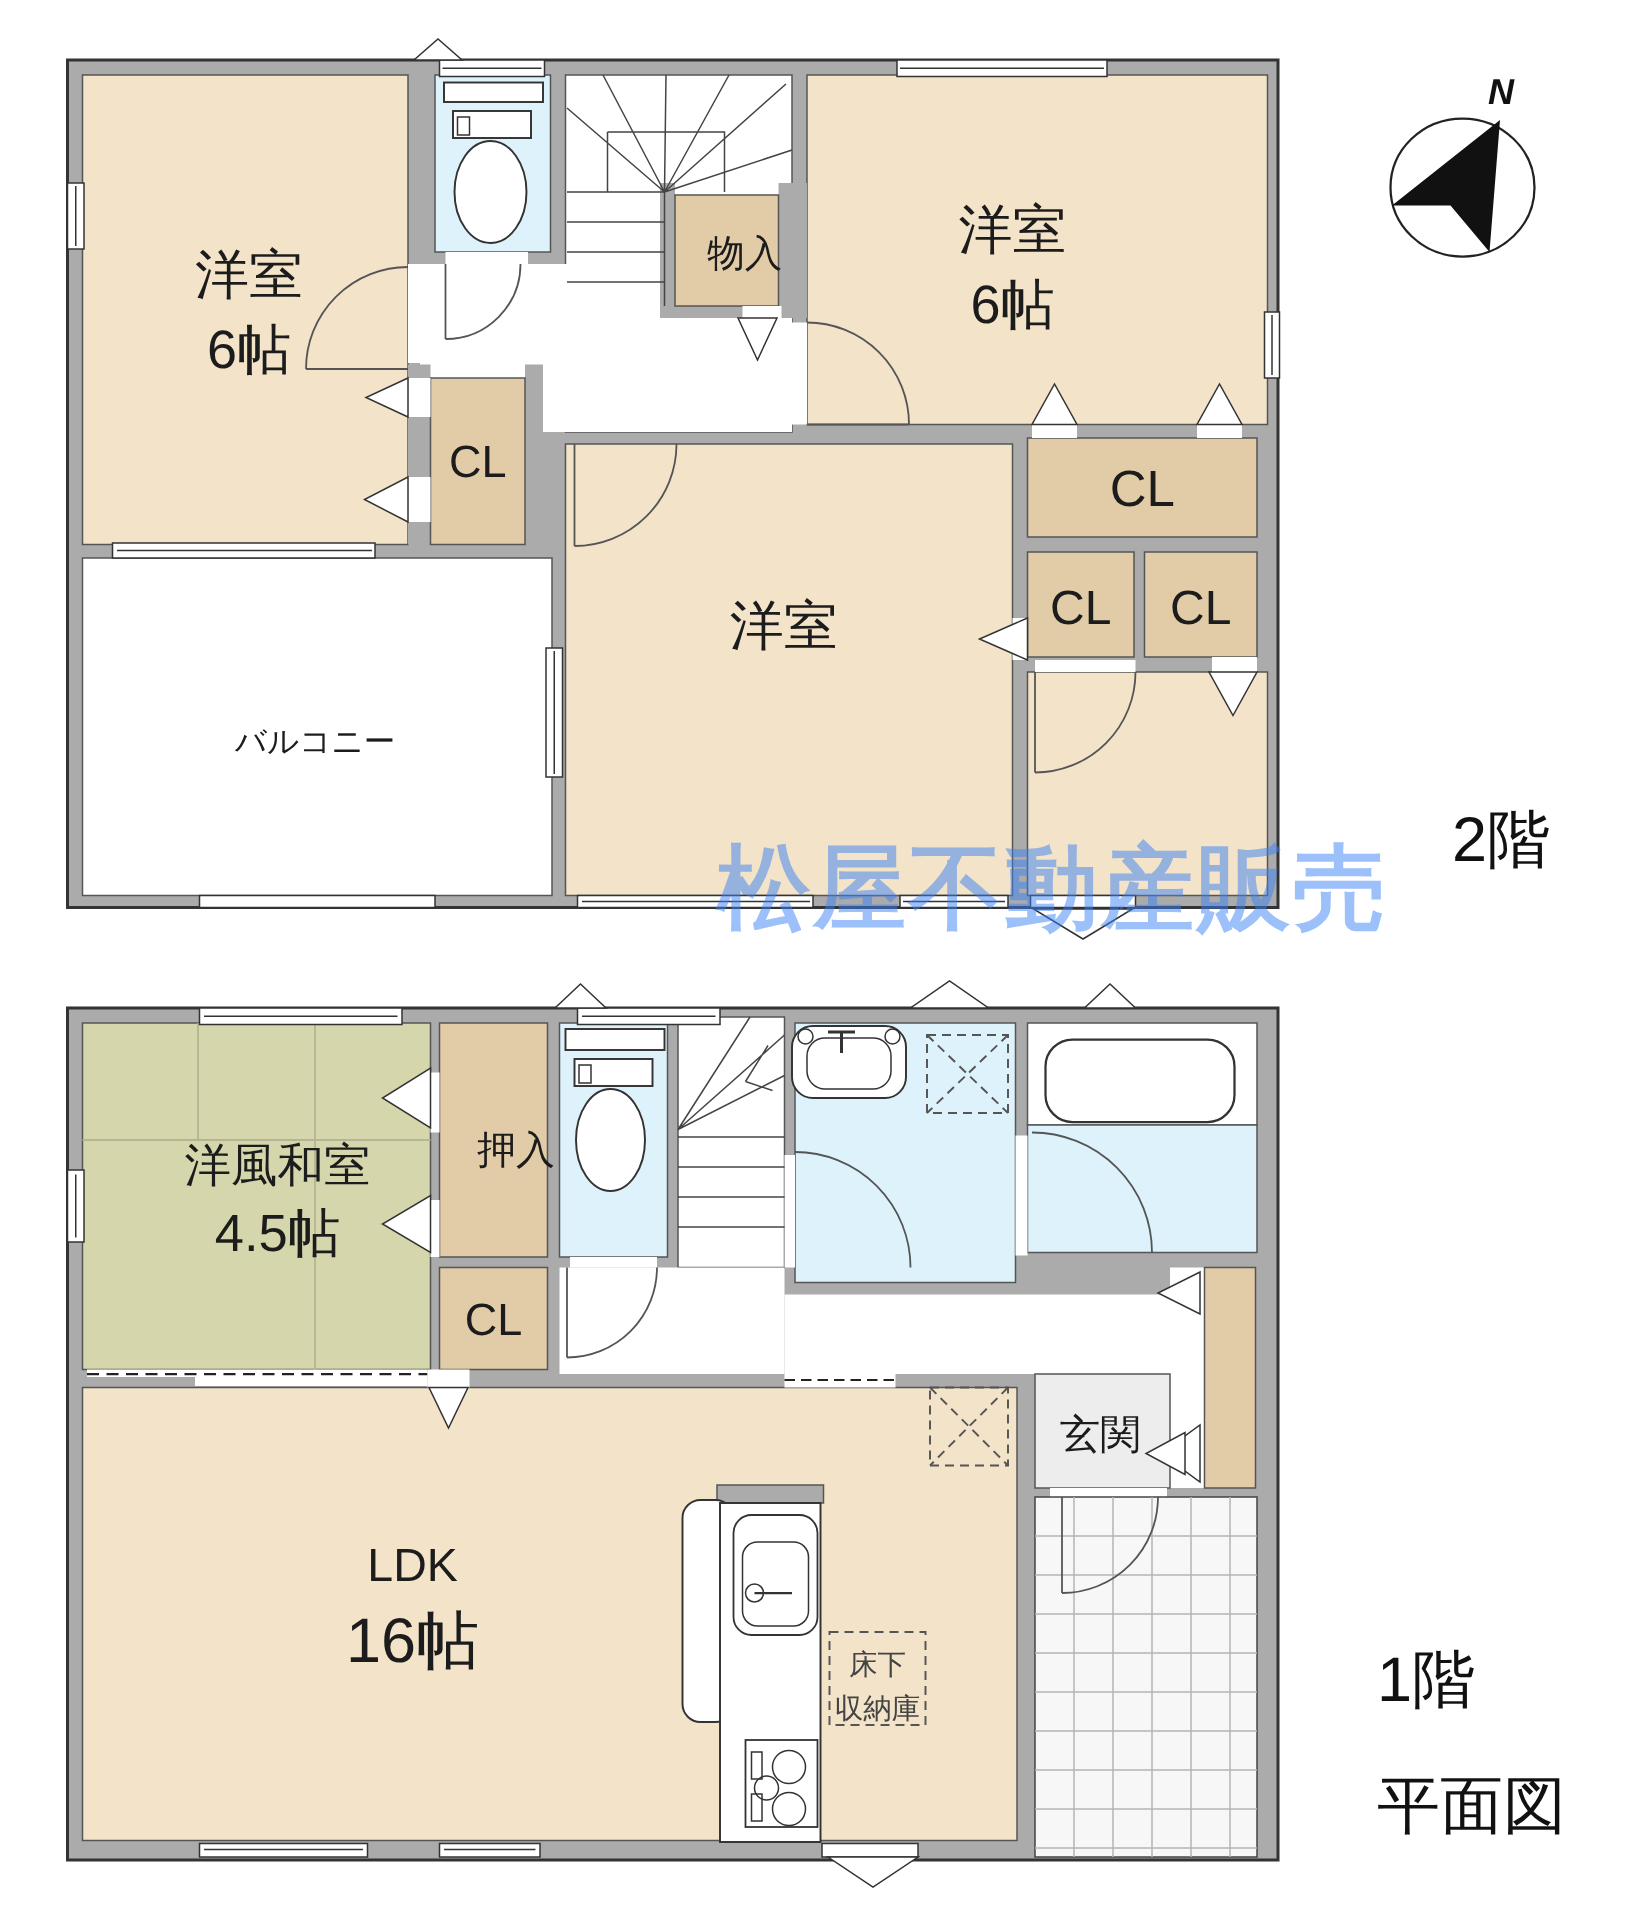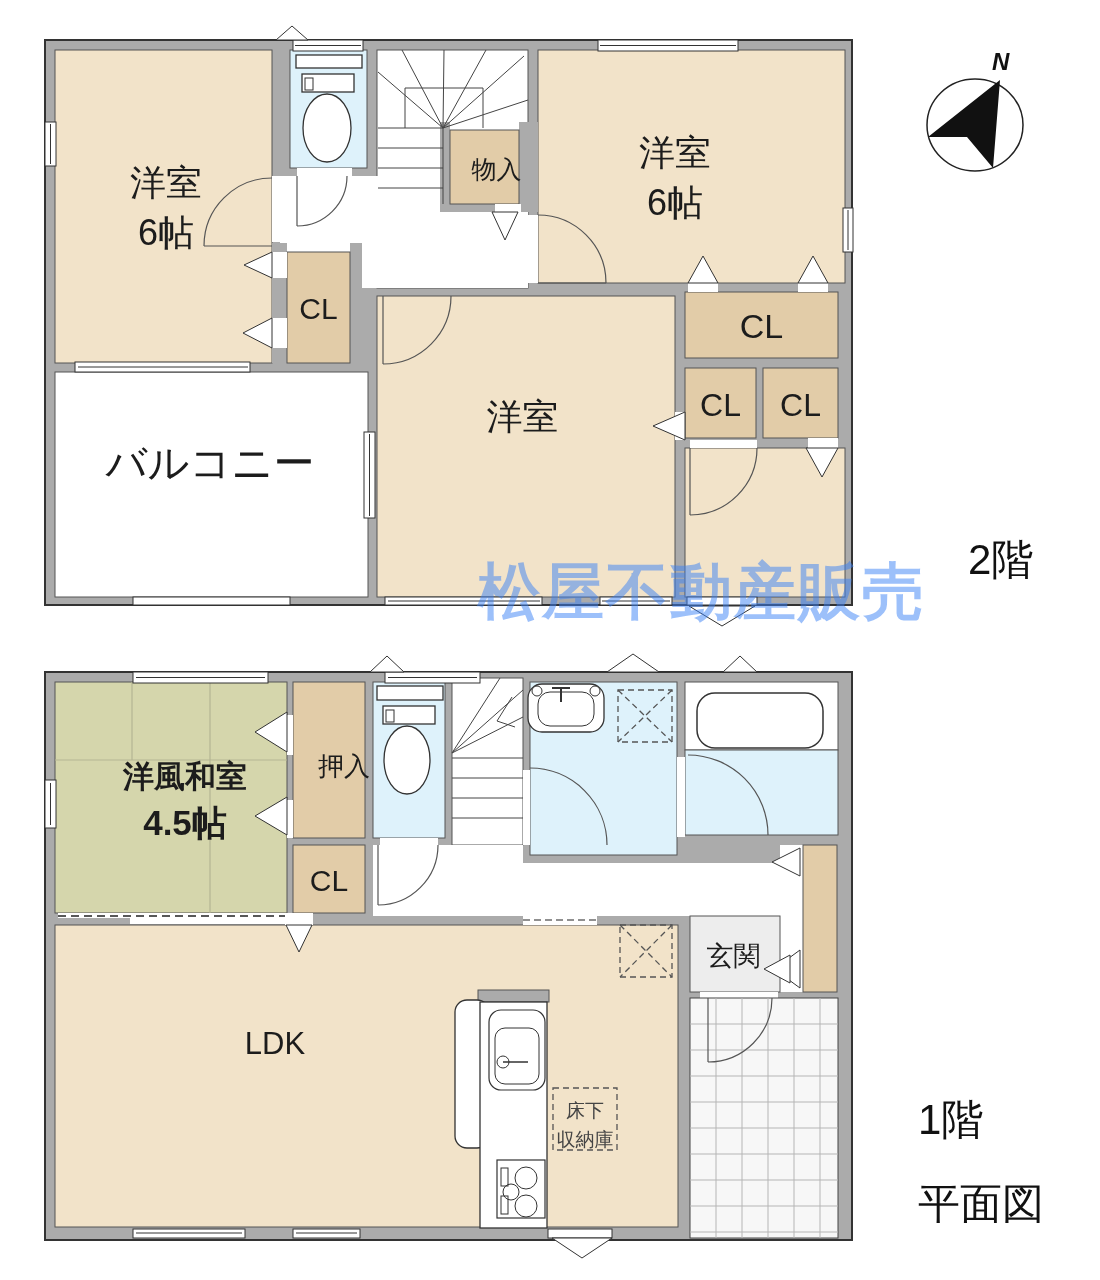--- a/index.html
+++ b/index.html
@@ -235,36 +235,37 @@
   <span class="sub">6帖</span>
 </div>
 <div class="lbl" style="left:385px;top:392px;width:275px;font-size:36px;">
   <span class="sub">洋室</span>
 </div>
 <div class="lbl" style="left:450px;top:152px;width:93px;font-size:25px;">物入</div>
 <div class="lbl" style="left:287px;top:288px;width:63px;font-size:30px;">CL</div>
 <div class="lbl" style="left:685px;top:303px;width:153px;font-size:34px;">CL</div>
 <div class="lbl" style="left:685px;top:383px;width:71px;font-size:32px;">CL</div>
 <div class="lbl" style="left:763px;top:383px;width:75px;font-size:32px;">CL</div>
-<div class="lbl" style="left:80px;top:438px;width:260px;font-size:41px;font-family:Liberation Mono, monospace;">バルコニー</div>
+<div class="lbl" style="left:80px;top:480px;width:260px;font-size:21px;">バルコニー</div>
 <div class="floor-label" style="left:968px;top:532px;">2階</div>
 <div class="north-label">N</div>
 <div class="watermark">松屋不動産販売</div>
 
-<div class="lbl" style="left:55px;top:755px;width:260px;font-weight:bold;">
+<div class="lbl" style="left:55px;top:755px;width:260px;">
   <span class="sub" style="font-size:31px;">洋風和室</span>
   <span class="sub" style="font-size:35px;">4.5帖</span>
 </div>
 <div class="lbl" style="left:293px;top:748px;width:80px;font-size:26px;">
   <span class="vtext">押入</span>
 </div>
 <div class="lbl" style="left:293px;top:860px;width:72px;font-size:30px;">CL</div>
 <div class="lbl" style="left:687px;top:938px;width:93px;font-size:27px;">玄関</div>
 <div class="lbl" style="left:95px;top:1022px;width:360px;">
   <span class="sub" style="font-size:31px;">LDK</span>
+  <span class="sub" style="font-size:42px;">16帖</span>
 </div>
 <div class="lbl" style="left:550px;top:1096px;width:70px;font-size:19px;line-height:1.55;color:#444;">
   <span class="sub">床下</span>
   <span class="sub">収納庫</span>
 </div>
 <div class="floor-label" style="left:918px;top:1092px;">1階</div>
 <div class="floor-label" style="left:918px;top:1176px;">平面図</div>
 
 </div>
 

